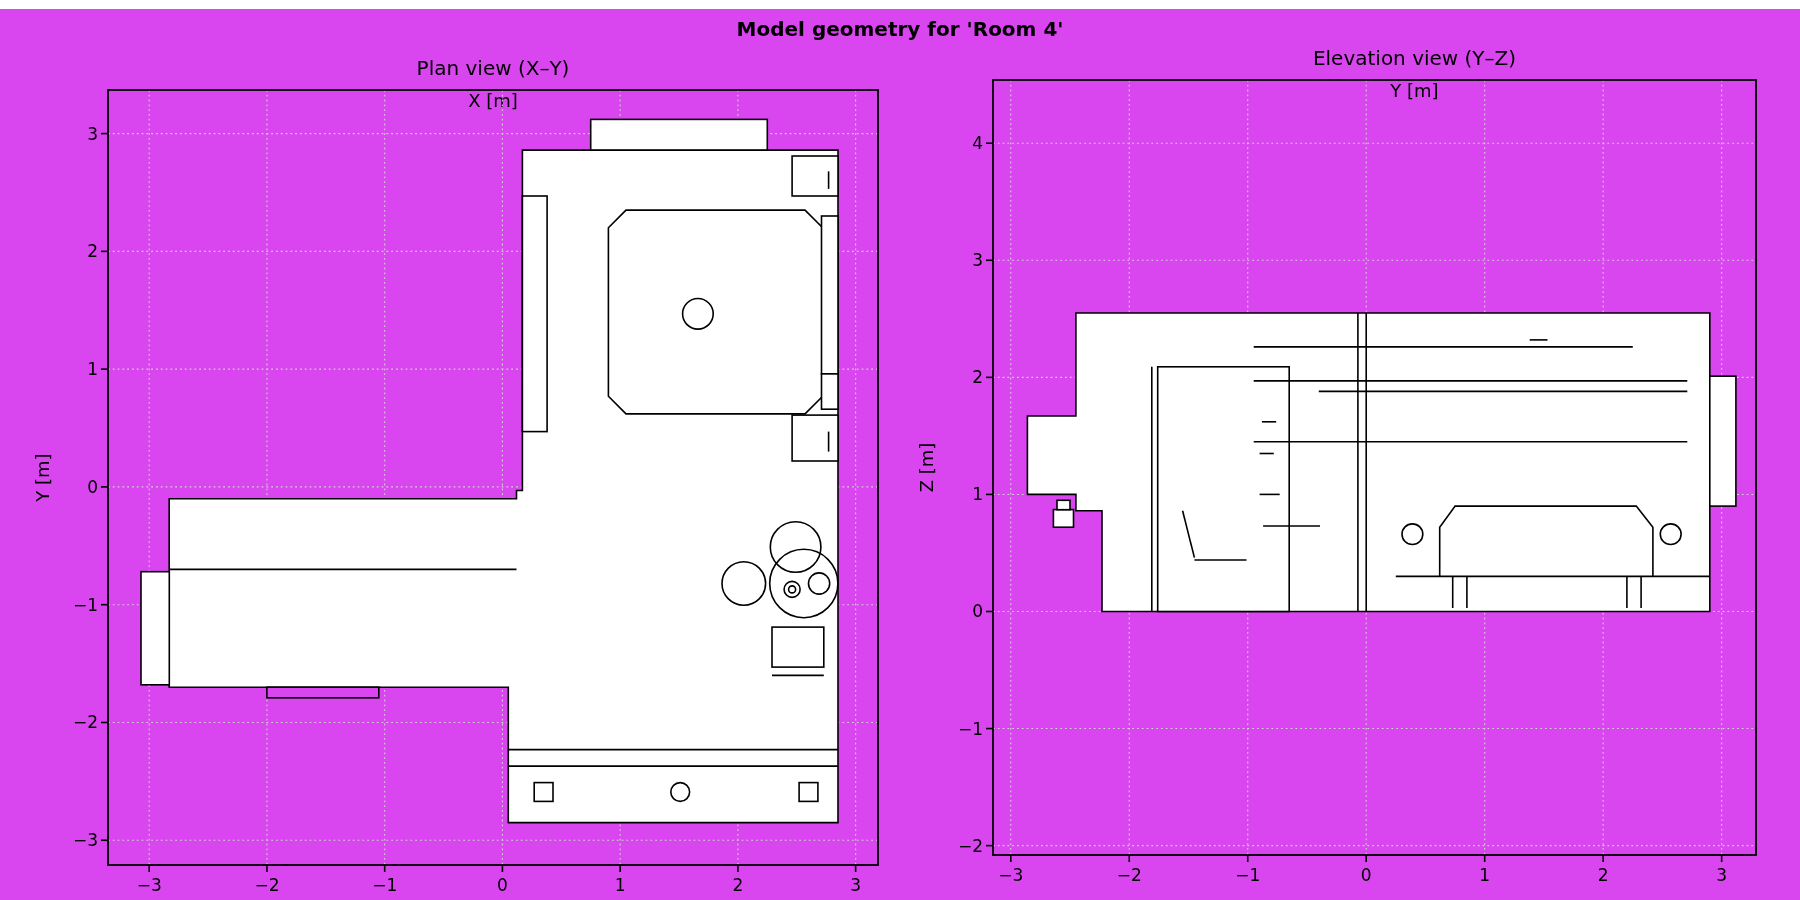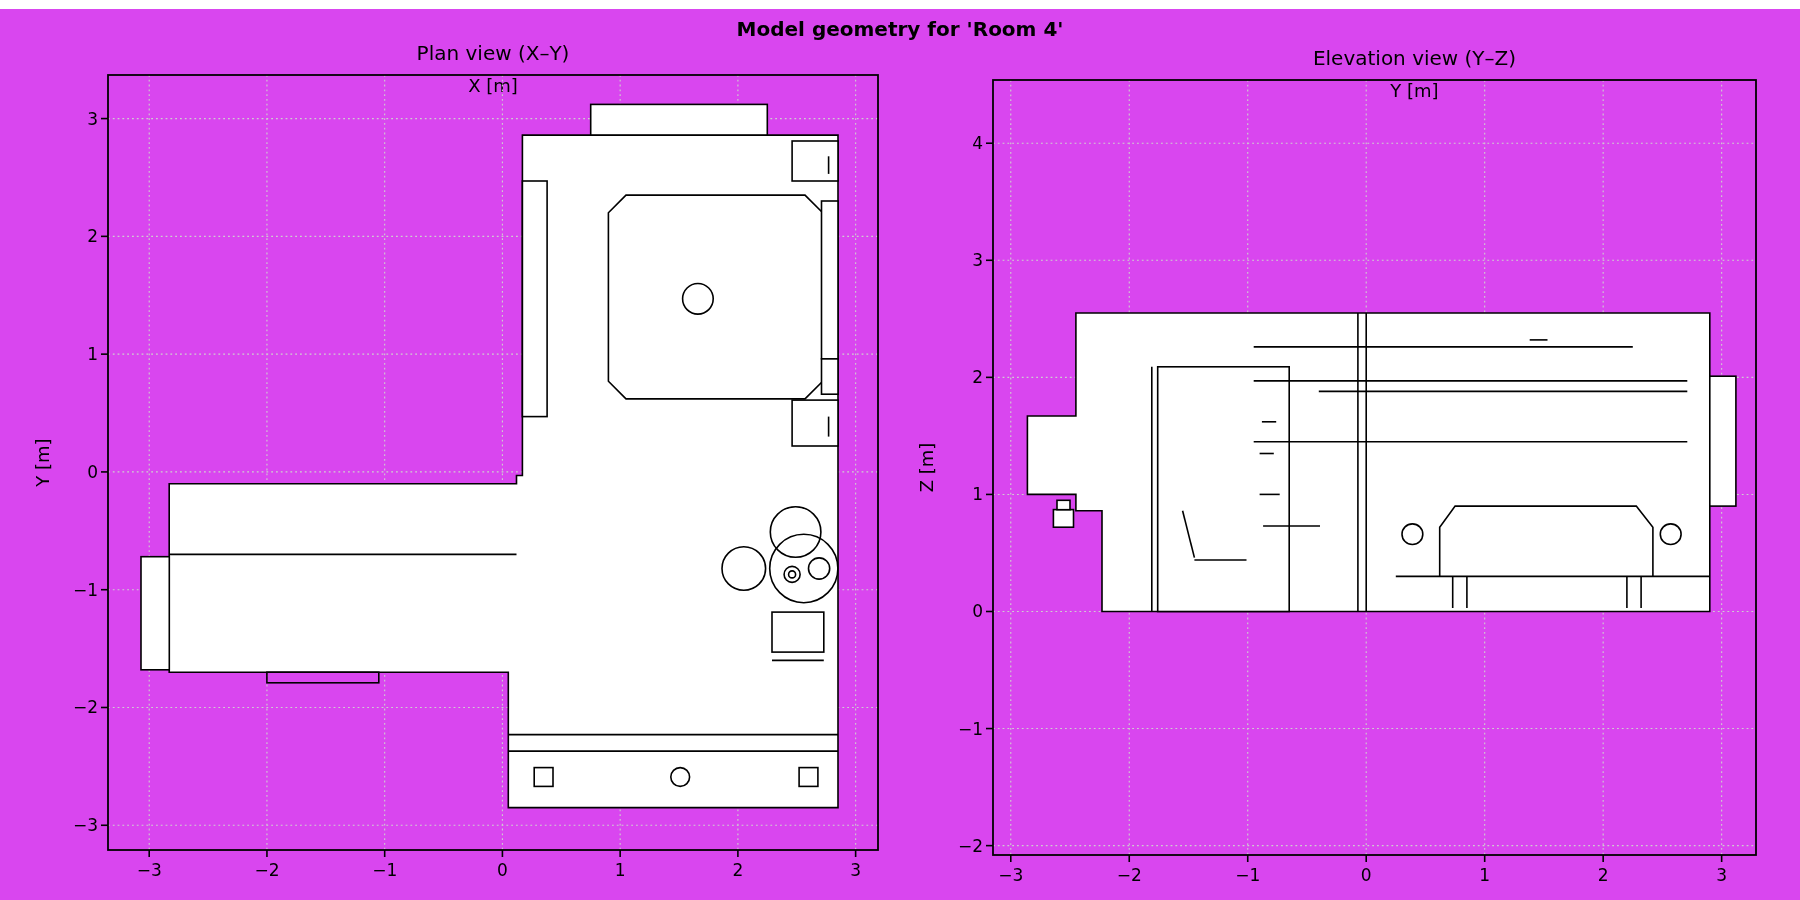--- a/index.html
+++ b/index.html
@@ -98,21 +98,21 @@
     font-size: 18px;
   }
 </style>
 </head>
 <body>
 
 <div class="figure">
 
   <div class="suptitle">Model geometry for 'Room 4'</div>
 
-  <div class="plot" style="left:108px; top:66px; width:770px; height:775px;">
+  <div class="plot" style="left:108px; top:81px; width:770px; height:775px;">
     <div class="plot-title">Plan view (X–Y)</div>
     <div class="ylabel-wrap">
       <span>Y [m]</span>
     </div>
     <div class="xlabel">X [m]</div>
     <svg class="axes" width="770" height="775" viewBox="0 0 770 775">
         <line x1="41.2079510703364" y1="0" x2="41.2079510703364" y2="775" class="grid-line"></line>
         <line x1="158.94495412844037" y1="0" x2="158.94495412844037" y2="775" class="grid-line"></line>
         <line x1="276.68195718654437" y1="0" x2="276.68195718654437" y2="775" class="grid-line"></line>
         <line x1="394.4189602446483" y1="0" x2="394.4189602446483" y2="775" class="grid-line"></line>

